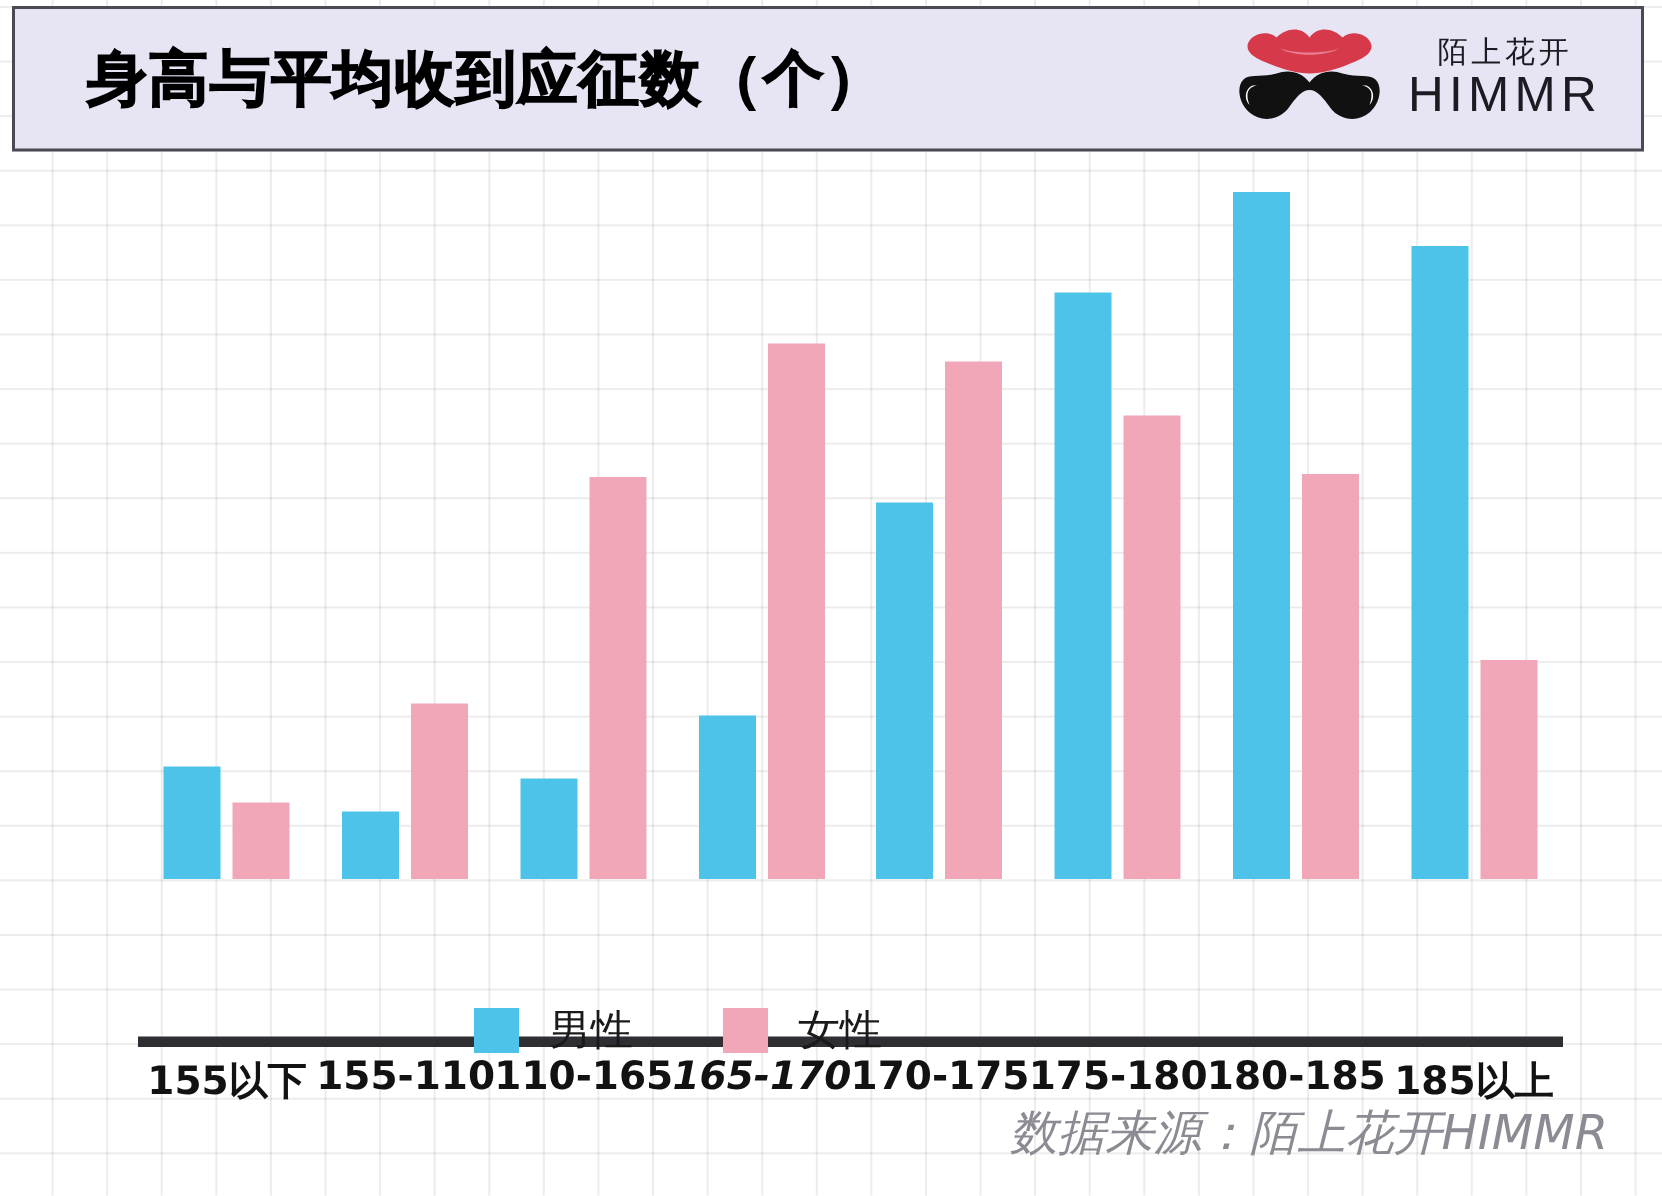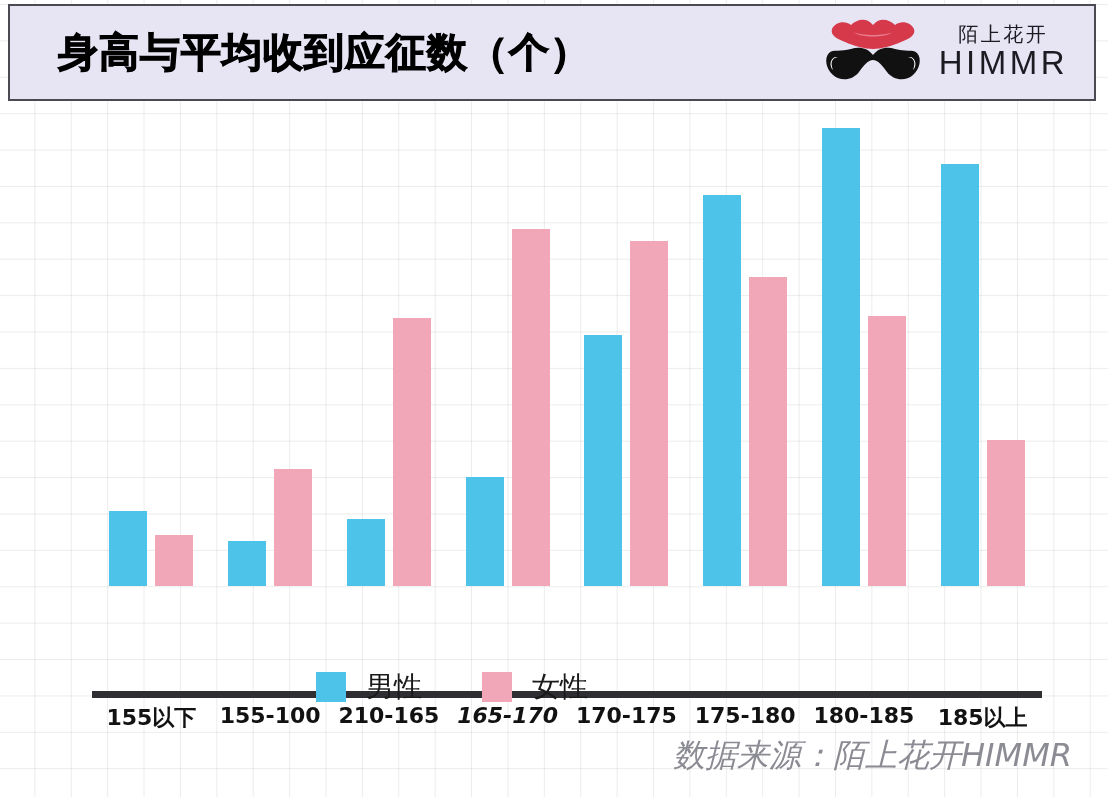--- a/index.html
+++ b/index.html
@@ -129,21 +129,21 @@
     top: 593px;
     width: 950px;
     height: 34px;
   }
   .x-label {
     position: absolute;
     top: 0;
     text-align: center;
     font-family: "DejaVu Sans", "Liberation Sans", sans-serif;
     font-weight: bold;
-    font-size: 22px;
+    font-size: 26px;
     color: #121212;
     white-space: nowrap;
   }
 
   
   #legend {
     position: absolute;
     left: 0;
     top: 668px;
     width: 904px;
@@ -240,22 +240,22 @@
           <div class="bar female" title="180-185 女性: 22.7" style="height: 270.13px; background: rgb(242, 167, 184);"></div>
         </div>
         <div class="bar-group" style="left: 831.25px; width: 118.75px;">
           <div class="bar male" title="185以上 男性: 35.5" style="height: 422.45px; background: rgb(78, 195, 233);"></div>
           <div class="bar female" title="185以上 女性: 12.3" style="height: 146.37px; background: rgb(242, 167, 184);"></div>
         </div>
       </div>
     <div id="axis-line"></div>
     <div id="x-labels">
         <div class="x-label" style="left: 0px; width: 118.75px;">155以下</div>
-        <div class="x-label" style="left: 118.75px; width: 118.75px;">155-100</div>
-        <div class="x-label" style="left: 237.5px; width: 118.75px;">210-165</div>
+        <div class="x-label" style="left: 118.75px; width: 118.75px;">155-110</div>
+        <div class="x-label" style="left: 237.5px; width: 118.75px;">110-165</div>
         <div class="x-label" style="left: 356.25px; width: 118.75px; font-style: italic;">165-170</div>
         <div class="x-label" style="left: 475px; width: 118.75px;">170-175</div>
         <div class="x-label" style="left: 593.75px; width: 118.75px;">175-180</div>
         <div class="x-label" style="left: 712.5px; width: 118.75px;">180-185</div>
         <div class="x-label" style="left: 831.25px; width: 118.75px;">185以上</div>
       </div>
   </div>
 
   <div id="legend">
       <div class="legend-item">

